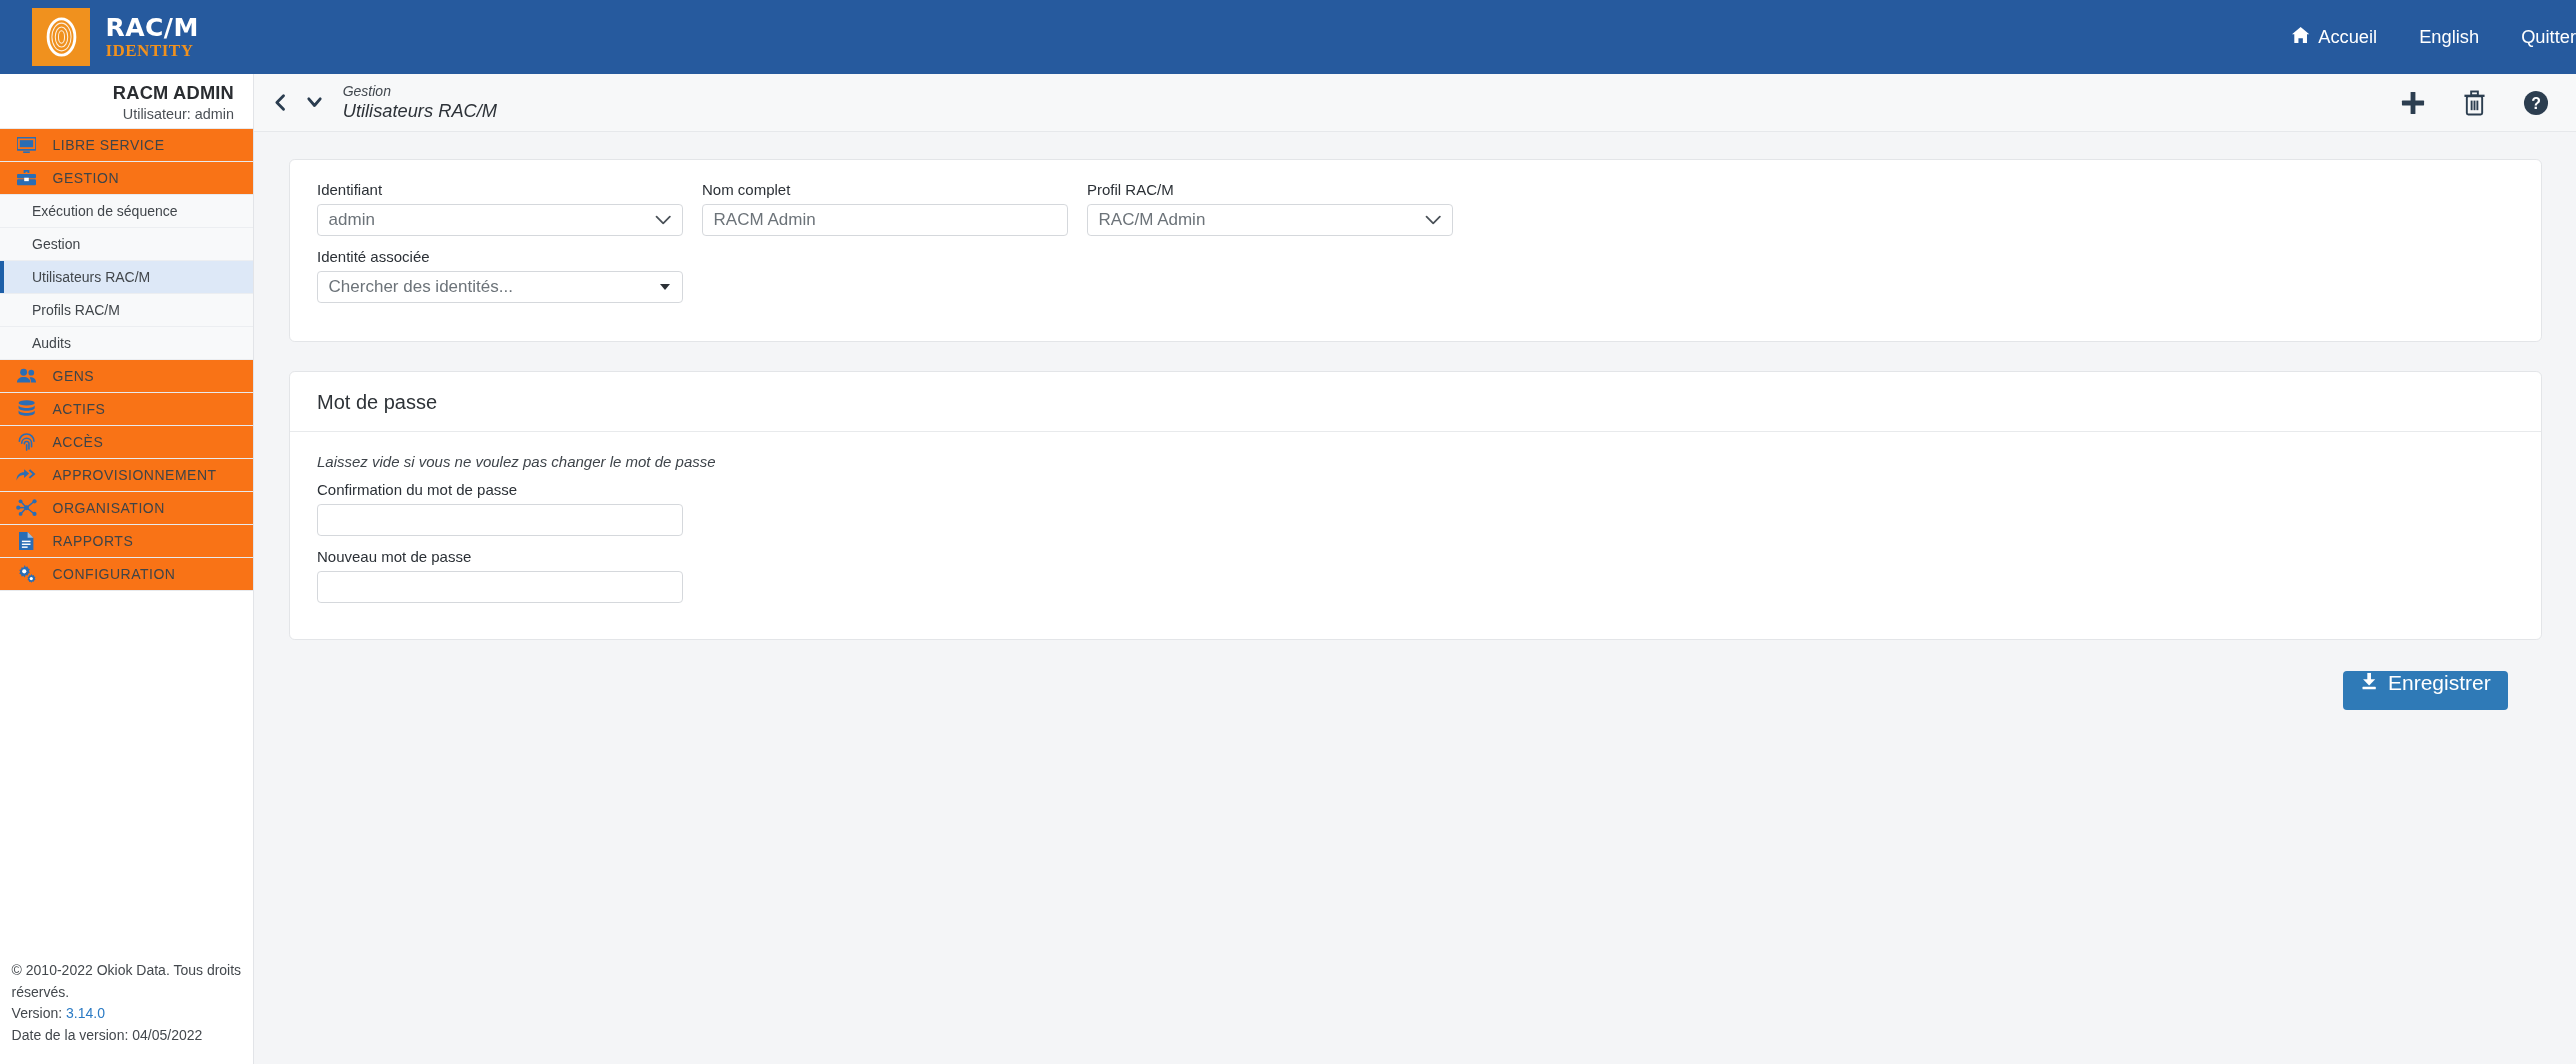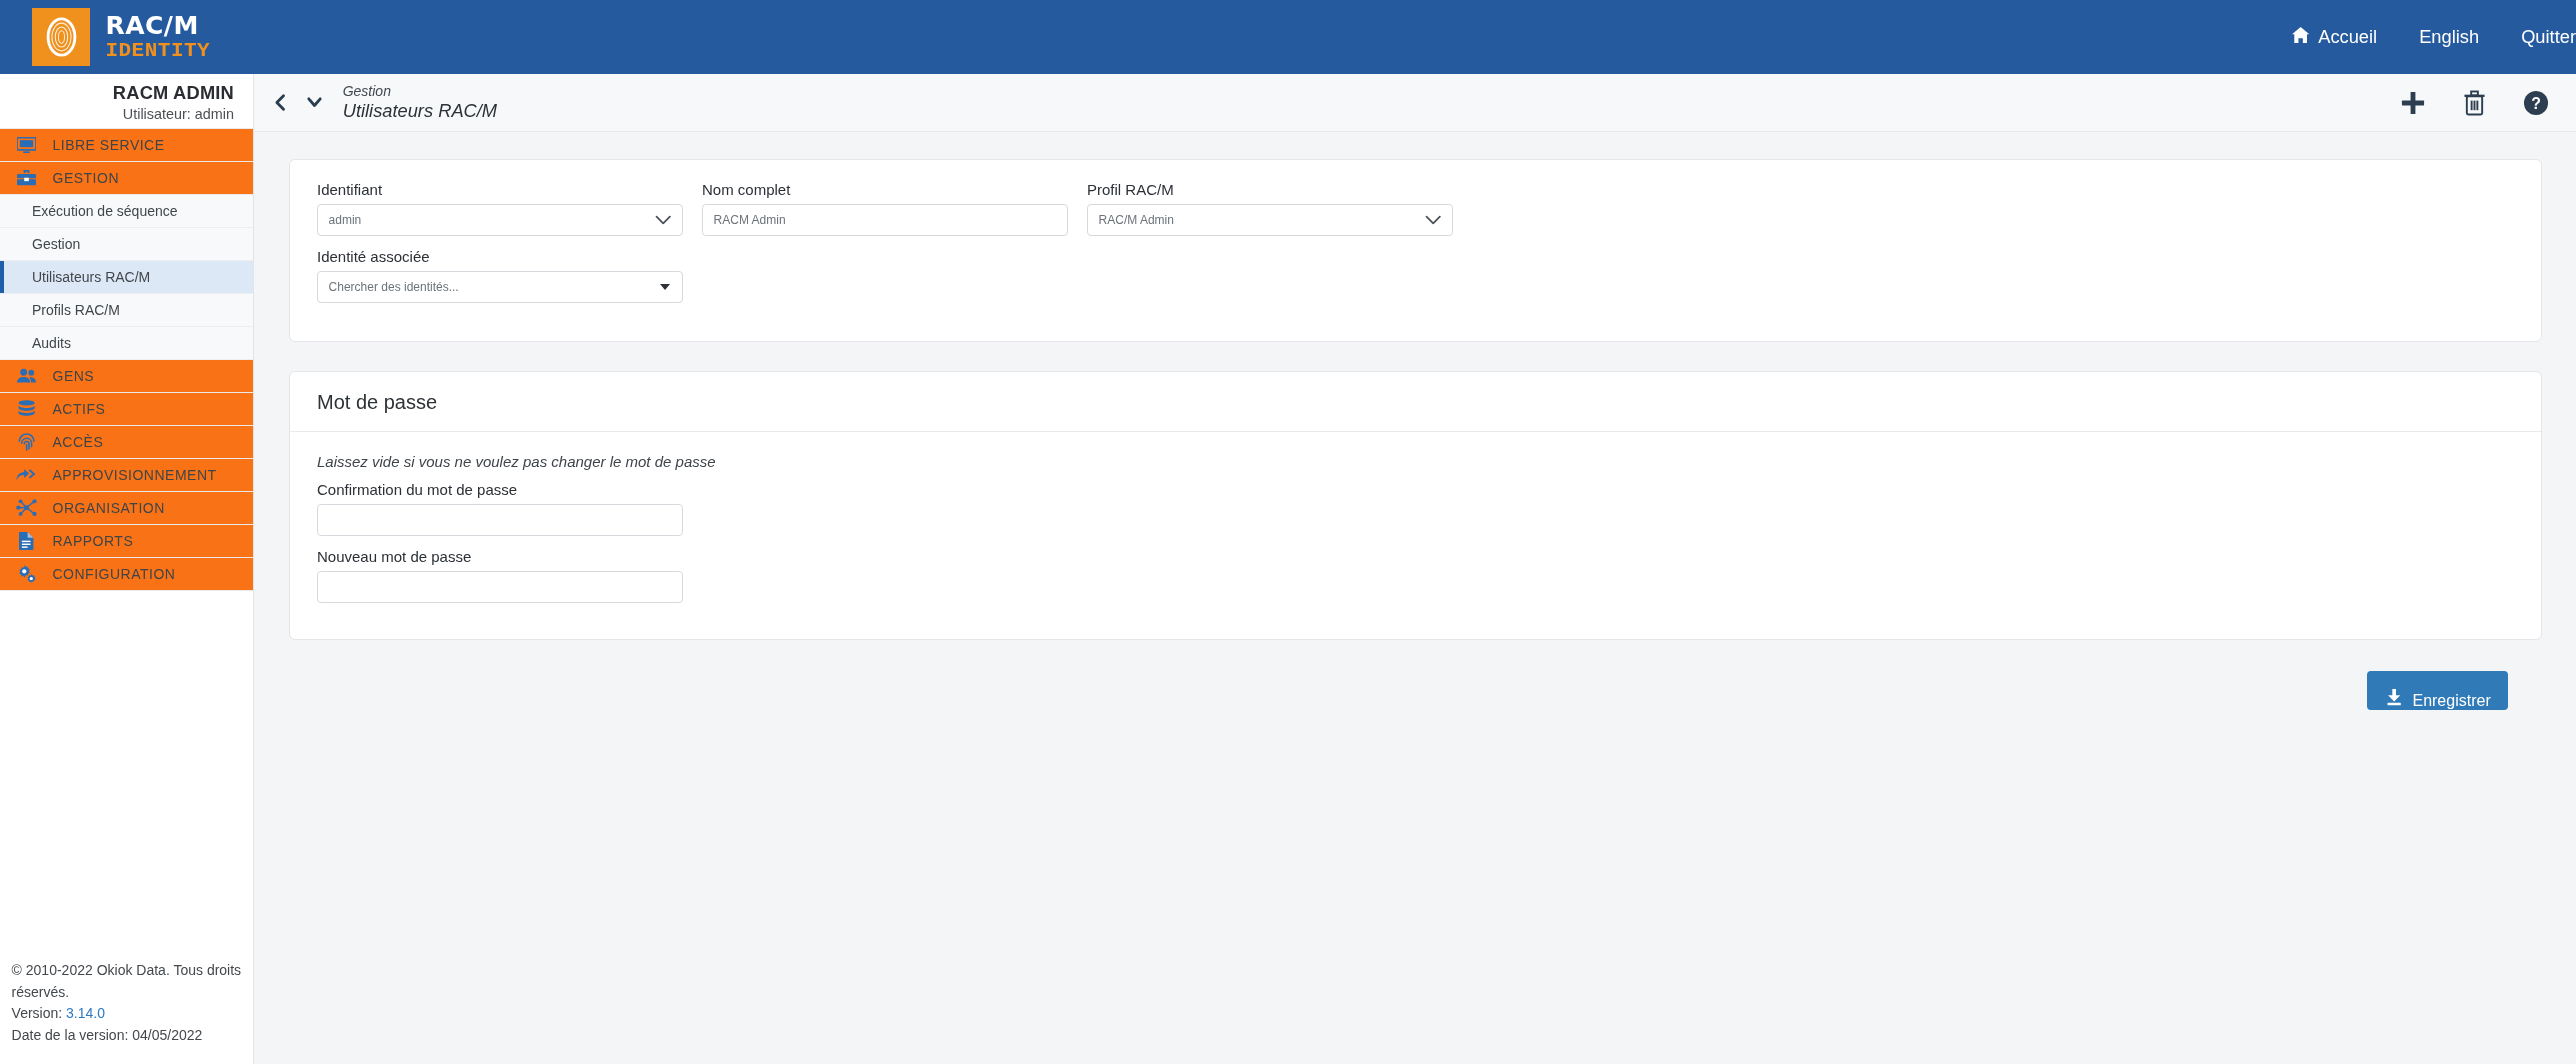--- a/index.html
+++ b/index.html
@@ -24,22 +24,22 @@
     background: #f0911e;
     display: flex; align-items: center; justify-content: center;
     flex: 0 0 auto;
   }
   .logo-text { margin-left: 15.4px; line-height: 1.0; }
   .logo-line1 {
     color: #ffffff; font-size: 25px; font-weight: 600;
     letter-spacing: 0.5px; font-family: "DejaVu Sans", sans-serif;
   }
   .logo-line2 {
-    color: #f0911e; font-size: 21px; font-weight: 600;
-    letter-spacing: 0.5px; margin-top: 2.9px; font-family: Liberation Mono, monospace;
+    color: #f0911e; font-size: 17px; font-weight: 600;
+    letter-spacing: 0.5px; margin-top: 2.9px; font-family: Liberation Serif, serif;
   }
   .topnav {
     margin-left: auto; display: flex; align-items: center;
     gap: 42px; 
   }
   .topnav-item {
     color: #ffffff; font-size: 18.3px; display: flex;
     align-items: center; gap: 8.7px; cursor: pointer;
     font-family: "Liberation Sans", sans-serif;
   }
@@ -132,21 +132,21 @@
   .field { width: 366px; }
   .field-label {
     font-size: 15px; color: #2b3036; margin-bottom: 5.8px; display: block;
   }
   .ctl {
     width: 100%; height: 32px;
     border: 1px solid #d5d8dc; border-radius: 3.9px;
     background: #ffffff;
     display: flex; align-items: center;
     padding: 0 10.6px;
-    font-size: 12px; color: #6c7379;
+    font-size: 17px; color: #6c7379;
     position: relative;
   }
   .ctl.sel { padding-right: 29px; }
   .caret-chev {
     position: absolute; right: 10.6px; top: 50%;
     transform: translateY(-50%); color: #4a5158;
     display: flex; align-items: center;
   }
   .caret-tri {
     position: absolute; right: 11.6px; top: 50%;
@@ -164,22 +164,22 @@
   .pw-box {
     width: 100%; height: 32px;
     border: 1px solid #d5d8dc; border-radius: 3.9px; background: #fff;
   }
 
   .save-bar { display: flex; justify-content: flex-end; padding: 1.9px 34px 0 0; }
   .save-btn {
     background: #2f7ab7; color: #fff;
     border: none; border-radius: 3.9px;
     height: 39px; padding: 0 17.3px;
-    font-size: 16px; cursor: pointer;
-    display: flex; align-items: flex-end; gap: 9.6px;
+    font-size: 21px; cursor: pointer;
+    display: flex; align-items: flex-start; gap: 9.6px;
     font-family: "Liberation Sans", sans-serif;
   }
 </style>
 </head>
 <body>
 
 <div class="topbar">
   <div class="logo-block">
     <div class="logo-mark">
       <svg width="39" height="44" viewBox="0 0 40 46">

